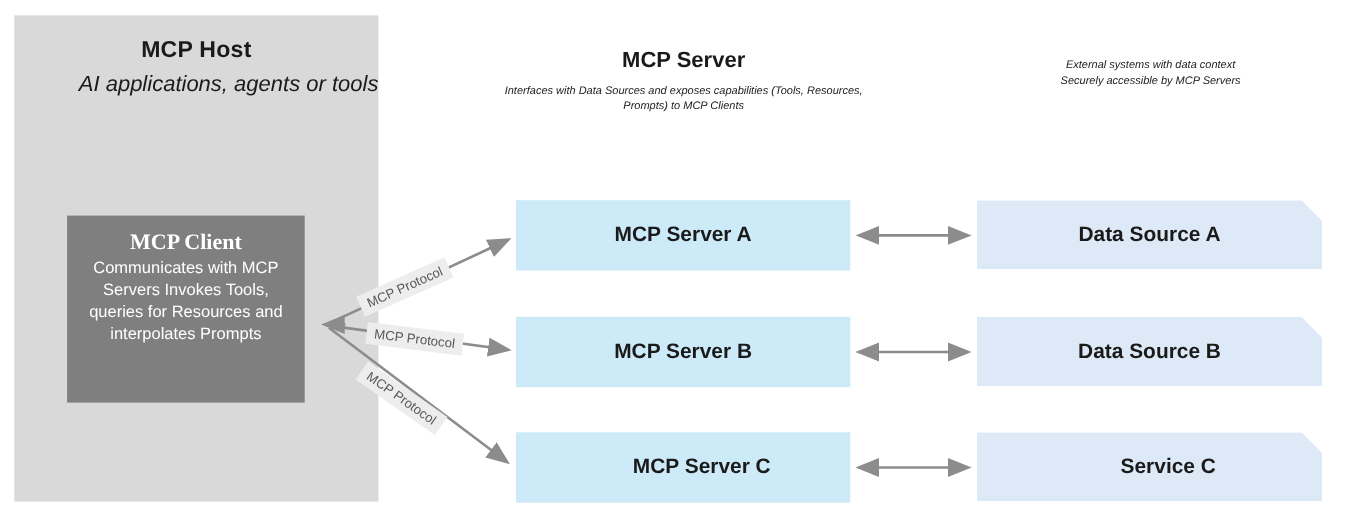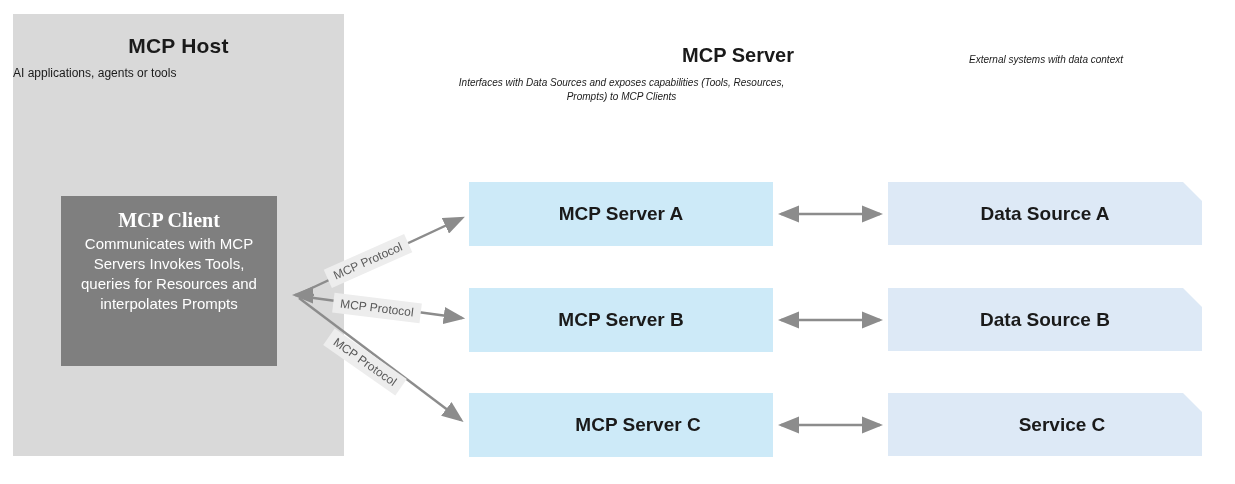--- a/index.html
+++ b/index.html
@@ -27,36 +27,36 @@
   
   .host-panel{
     position:absolute;left:13px;top:14px;width:331px;height:442px;
     background:var(--panel-gray);
   }
   .host-title{
     margin-top:20px;text-align:center;
     font-size:21px;font-weight:bold;letter-spacing:.2px;
   }
   .host-subtitle{
-    margin-top:8px;text-align:left;
-    font-size:12px;
+    margin-top:8px;text-align:right;
+    font-size:20px;font-style:italic;
   }
   .client-box{
     position:absolute;left:61px;top:196px;width:216px;height:170px;
     background:var(--client-gray);color:#ffffff;
     text-align:center;padding-top:13px;
   }
   .client-title{font-size:20px;font-weight:bold;font-family:Liberation Serif, serif;}
   .client-desc{
     font-size:15px;line-height:1.33;
     padding:2px 8px 0 8px;
   }
   
   .col-header{position:absolute;text-align:center;}
-  .col-header .col-title{font-size:20px;font-weight:bold;text-align:right;}
+  .col-header .col-title{font-size:20px;font-weight:bold;}
   .col-header .col-desc{
     margin-top:9px;font-size:10px;font-style:italic;line-height:1.35;
   }
   .col-header.servers{left:449px;top:44px;width:345px;}
   .col-header.sources{left:858px;top:44px;width:376px;}
   
   .node{
     position:absolute;display:flex;align-items:center;justify-content:center;
     font-size:19px;font-weight:600;color:var(--ink);
   }
@@ -100,20 +100,21 @@
   </div>
 
   <div class="col-header servers">
     <div class="col-title">MCP Server</div>
     <div class="col-desc">Interfaces with Data Sources and exposes capabilities (Tools, Resources, Prompts) to MCP Clients</div>
   </div>
 
   <div class="col-header sources">
     <div class="col-desc">
       <div>External systems with data context</div>
+      <div>Securely accessible by MCP Servers</div>
     </div>
   </div>
 
   <div class="node server-node row-a">
     <span>MCP Server A</span>
   </div>
   <div class="node server-node row-b">
     <span>MCP Server B</span>
   </div>
   <div class="node server-node row-c">

